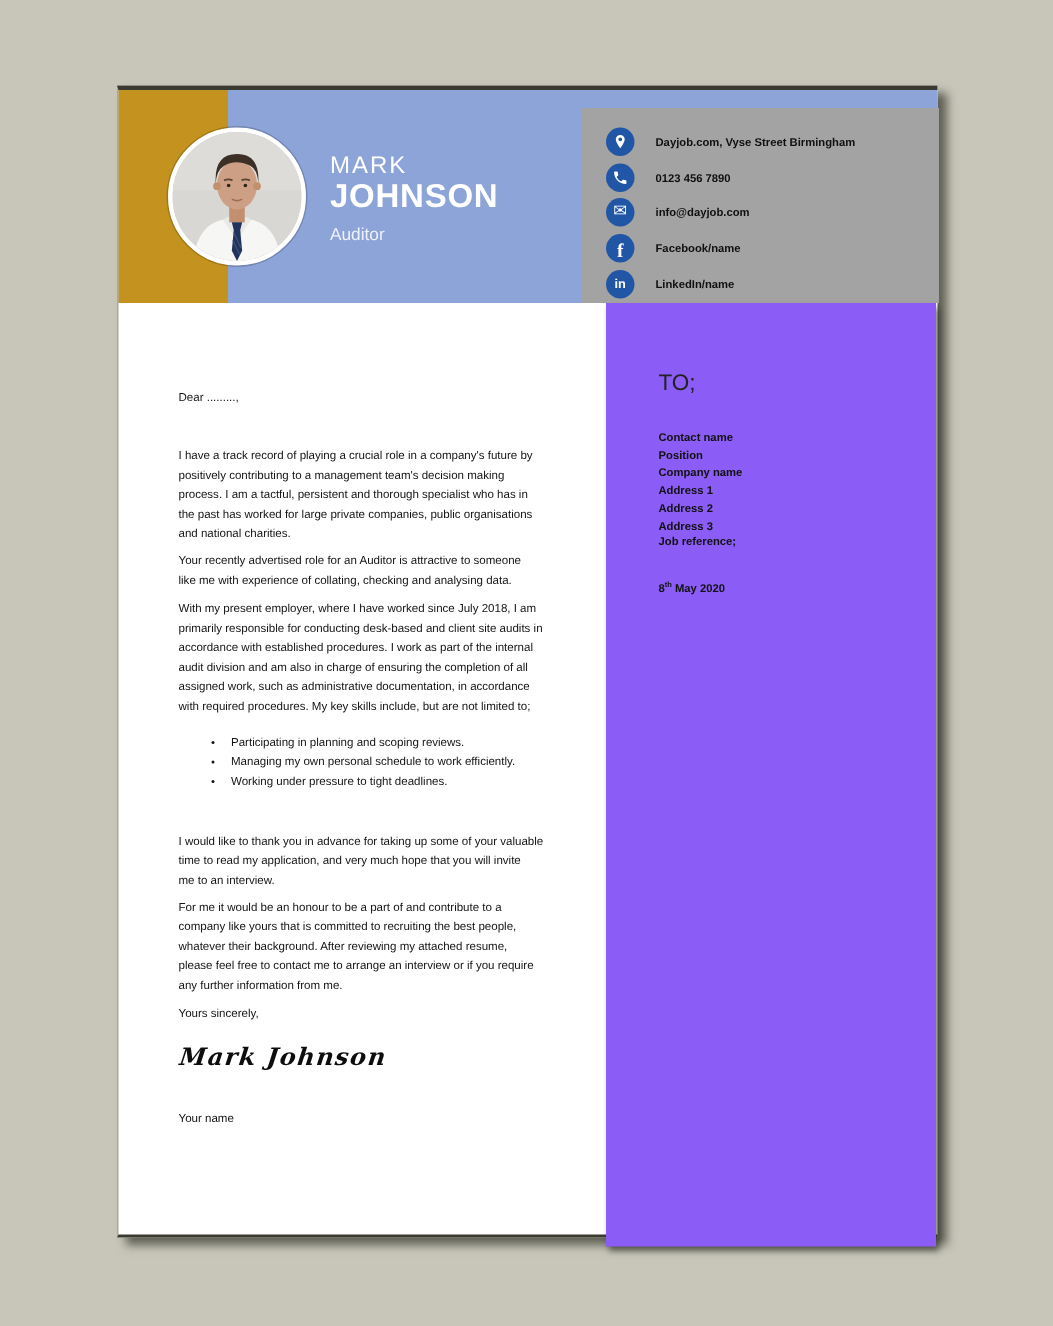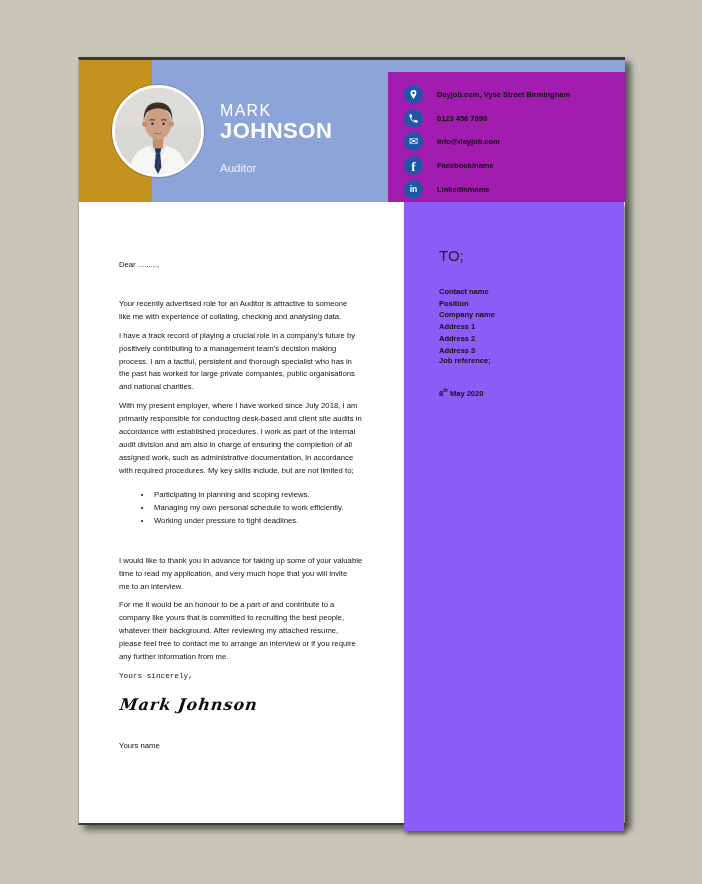--- a/index.html
+++ b/index.html
@@ -38,27 +38,27 @@
     border-radius: 50%;
     border: 3px solid #ffffff;
     overflow: hidden;
     background: #d8d7d4;
     box-shadow: 0 0 0 1px rgba(0,0,0,0.18);
   }
   .photo svg { display: block; width: 100%; height: 100%; }
   .name-block { position: absolute; left: 141px; top: 41px; color: #ffffff; }
   .first-name { font-size: 16px; font-weight: 500; letter-spacing: 1.3px; line-height: 19px; }
   .last-name  { font-size: 22px; font-weight: 700; letter-spacing: 0.5px; line-height: 22px; }
-  .job-role   { font-size: 11.5px; font-weight: 400; color: #eef2fb; margin-top: 20px; }
+  .job-role   { font-size: 11.5px; font-weight: 400; color: #eef2fb; margin-top: 9px; }
 
   
   .contact-box {
     position: absolute; left: 309px; top: 12px;
     width: 238px; height: 130px;
-    background: #a21caf;
+    background: #a3a3a3;
     padding: 11px 0 0 16px;
   }
   .c-row { display: flex; align-items: center; height: 23.6px; }
   .c-icon {
     width: 19px; height: 19px; flex: 0 0 19px;
     border-radius: 50%;
     background: #2156a6; color: #ffffff;
     display: flex; align-items: center; justify-content: center;
   }
   .c-icon svg { width: 11px; height: 11px; display: block; }
@@ -84,21 +84,21 @@
 
   
   .letter-body {
     position: absolute; left: 40px; top: 199px; width: 278px;
     font-size: 7.7px; line-height: 12.9px; color: #141414;
   }
   .salutation { margin-bottom: 26px; }
   .letter-body p { margin: 0 0 6px 0; white-space: pre-line; }
   .skills-list { margin: 10px 0 28px 0; padding-left: 33px; list-style: disc outside; }
   .skills-list li { line-height: 13px; padding-left: 2px; }
-  .closing { margin: 0; font-family: Liberation Mono, monospace; }
+  .closing { margin: 0; }
   .signature {
     margin-top: 16px;
     font-family: "DejaVu Serif", cursive;
     font-style: italic; font-weight: 600;
     font-size: 16px; color: #0d0d0d;
     transform: skewX(-7deg); transform-origin: left bottom;
     width: max-content; letter-spacing: 1px;
   }
   .name-label { margin-top: 28px; }
 </style>
@@ -185,27 +185,27 @@
         <div>Address 1</div>
         <div>Address 2</div>
         <div>Address 3</div>
       </div>
       <div class="job-ref">Job reference;</div>
       <div class="date-line"><span>8</span><sup>th</sup><span> May 2020</span></div>
     </div>
 
     <div class="letter-body">
       <div class="salutation">Dear .........,</div>
-      <p>Your recently advertised role for an Auditor is attractive to someone
-like me with experience of collating, checking and analysing data.</p>
       <p>I have a track record of playing a crucial role in a company's future by
 positively contributing to a management team's decision making
 process. I am a tactful, persistent and thorough specialist who has in
 the past has worked for large private companies, public organisations
 and national charities.</p>
+      <p>Your recently advertised role for an Auditor is attractive to someone
+like me with experience of collating, checking and analysing data.</p>
       <p>With my present employer, where I have worked since July 2018, I am
 primarily responsible for conducting desk-based and client site audits in
 accordance with established procedures. I work as part of the internal
 audit division and am also in charge of ensuring the completion of all
 assigned work, such as administrative documentation, in accordance
 with required procedures. My key skills include, but are not limited to;</p>
       <ul class="skills-list">
         <li>Participating in planning and scoping reviews.</li>
         <li>Managing my own personal schedule to work efficiently.</li>
         <li>Working under pressure to tight deadlines.</li>
@@ -213,17 +213,17 @@
       <p>I would like to thank you in advance for taking up some of your valuable
 time to read my application, and very much hope that you will invite
 me to an interview.</p>
       <p>For me it would be an honour to be a part of and contribute to a
 company like yours that is committed to recruiting the best people,
 whatever their background. After reviewing my attached resume,
 please feel free to contact me to arrange an interview or if you require
 any further information from me.</p>
       <div class="closing">Yours sincerely,</div>
       <div class="signature">Mark Johnson</div>
-      <div class="name-label">Yours name</div>
+      <div class="name-label">Your name</div>
     </div>
 
   </div>
 </div>
 
 </body></html>

